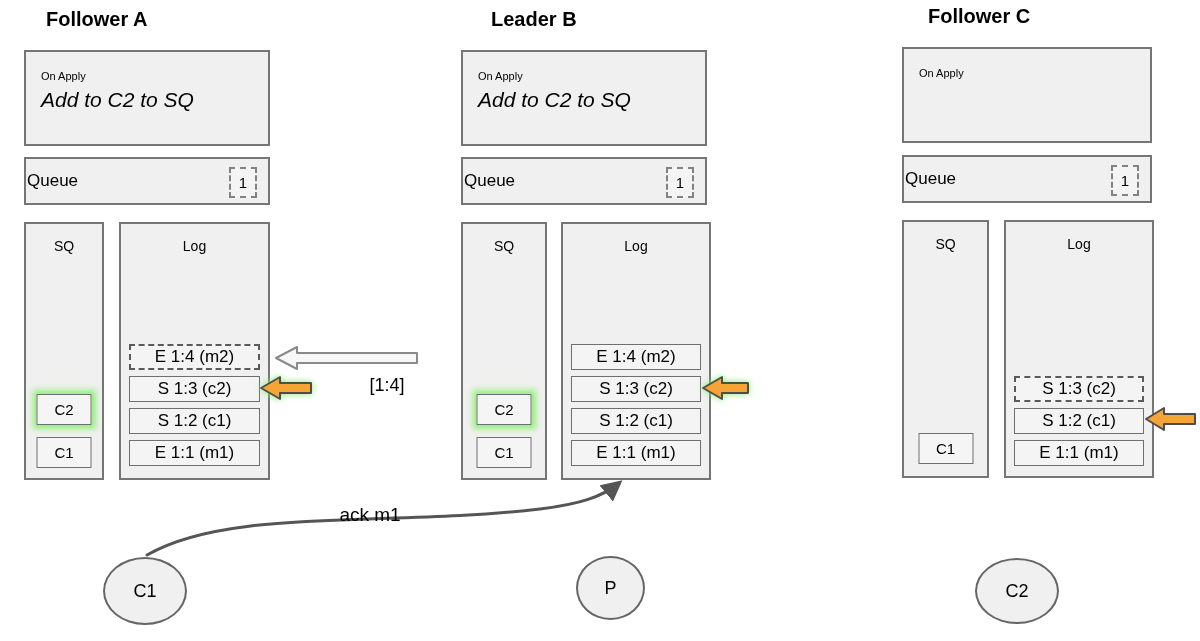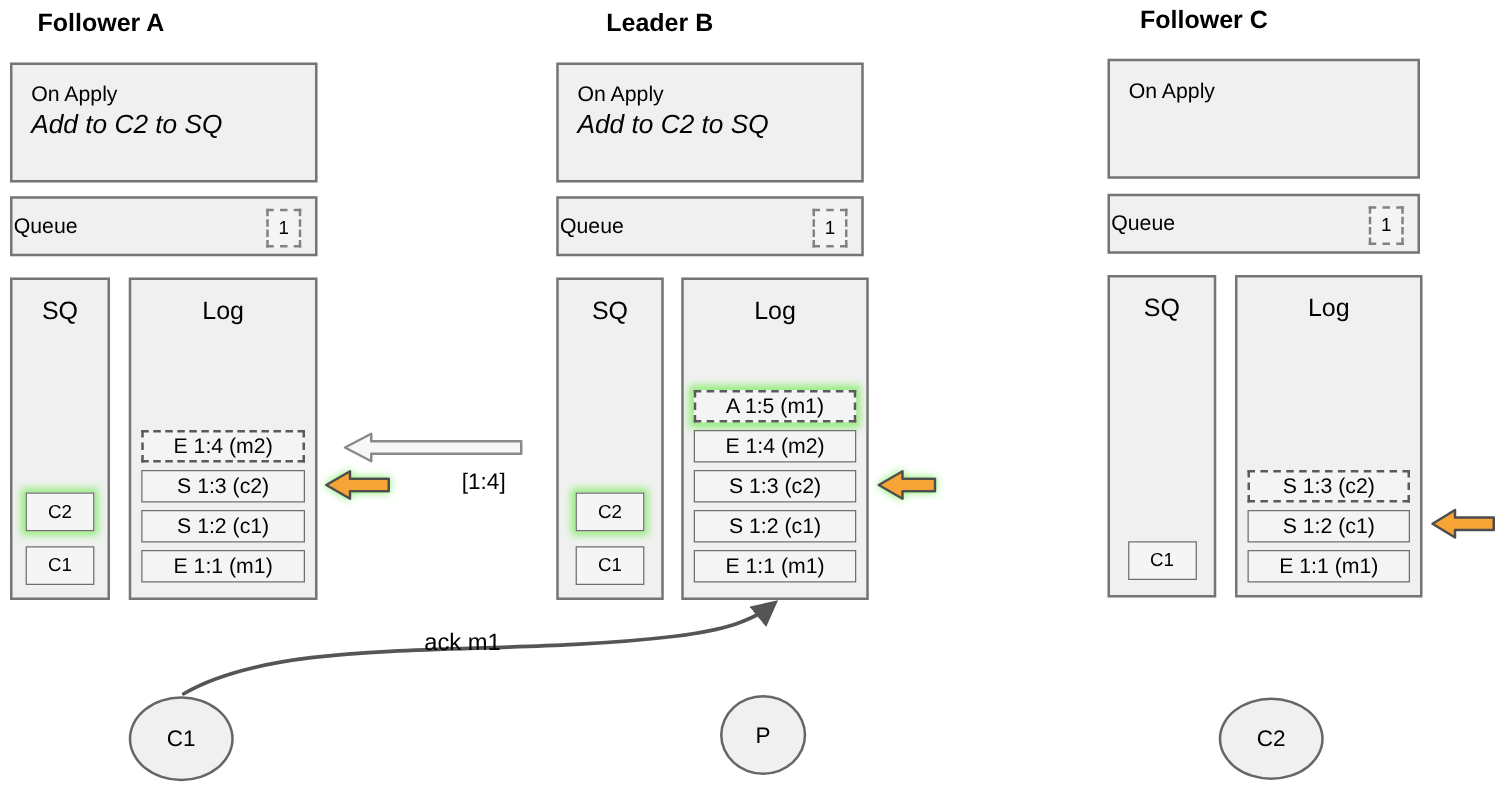--- a/index.html
+++ b/index.html
@@ -1,45 +1,45 @@
 <!DOCTYPE html>
 <html><head>
 <meta charset="utf-8">
 <style>
   html,body{margin:0;padding:0;background:#ffffff;}
   body{position:relative;width:1200px;height:641px;overflow:hidden;
        font-family:"Liberation Sans", sans-serif;color:#000;}
 
-  .node{position:absolute;}
+  .node{position:absolute;margin-left:16px;}
   .node-title{position:absolute;top:0;font-weight:700;font-size:20px;white-space:nowrap;}
   .box{position:absolute;background:#f0f0f0;border:2px solid #757575;box-sizing:border-box;}
   .onapply{left:0;width:246px;top:42px;height:96px;padding:12px 0 0 15px;}
-  .onapply .l1{font-size:17px;line-height:24px;}
+  .onapply .l1{font-size:11px;line-height:24px;}
   .onapply .l2{font-size:21px;line-height:24px;font-style:italic;}
   .queue{left:0;width:246px;top:149px;height:48px;display:flex;align-items:center;padding-left:1px;font-size:17px;}
   .qbadge{position:absolute;right:11px;top:8px;width:28px;height:31px;border:2px dashed #828282;
           background:#f4f4f4;display:flex;align-items:center;justify-content:center;font-size:15px;box-sizing:border-box;}
   .panel{top:214px;height:258px;}
-  .panel-label{text-align:center;margin-top:14px;font-size:20px;}
+  .panel-label{text-align:center;margin-top:14px;font-size:14px;}
   .sqitem{position:absolute;left:50%;transform:translateX(-50%);width:55px;height:31px;background:#f5f5f5;
           border:1.5px solid #6f6f6f;display:flex;align-items:center;justify-content:center;font-size:15px;box-sizing:border-box;}
   .entries{position:absolute;left:8px;right:8px;bottom:12px;display:flex;flex-direction:column;gap:6px;}
   .entry{height:26px;background:#f4f4f4;border:1.5px solid #6f6f6f;display:flex;align-items:center;
          justify-content:center;font-size:17px;box-sizing:border-box;}
   .entry.dashed{border:2px dashed #5a5a5a;}
   .glow{box-shadow:0 0 6px 4px #96ee7e;}
 
   
   #node-a{left:8px;top:8px;width:246px;height:473px;}
   #node-a .node-title{left:22px;}
   #node-a .sq{left:0;width:80px;}
   #node-a .logbox{left:95px;width:151px;}
   
   #node-b{left:445px;top:8px;width:250px;height:473px;}
-  #node-b .node-title{left:40px;text-align:center;}
+  #node-b .node-title{left:30px;text-align:center;}
   #node-b .sq{left:0;width:86px;}
   #node-b .logbox{left:100px;width:150px;}
   
   #node-c{left:886px;top:5px;width:252px;height:473px;}
   #node-c .node-title{left:26px;}
   #node-c .onapply,#node-c .queue{width:250px;}
   #node-c .queue{top:150px;}
   #node-c .sq{left:0;width:87px;top:215px;}
   #node-c .logbox{left:102px;width:150px;top:215px;}
   #node-c .entries{bottom:10px;}
@@ -95,21 +95,20 @@
     <span class="qbadge">1</span>
   </div>
   <div class="box panel sq">
     <div class="panel-label">SQ</div>
     <div class="sqitem glow" style="bottom:53px">C2</div>
     <div class="sqitem" style="bottom:10px">C1</div>
   </div>
   <div class="box panel logbox">
     <div class="panel-label">Log</div>
     <div class="entries">
-      <div class="entry dashed glow">A 1:5 (m1)</div>
       <div class="entry">E 1:4 (m2)</div>
       <div class="entry">S 1:3 (c2)</div>
       <div class="entry">S 1:2 (c1)</div>
       <div class="entry">E 1:1 (m1)</div>
     </div>
   </div>
 </div>
 
 <div class="node" id="node-c">
   <div class="node-title">Follower C</div>

